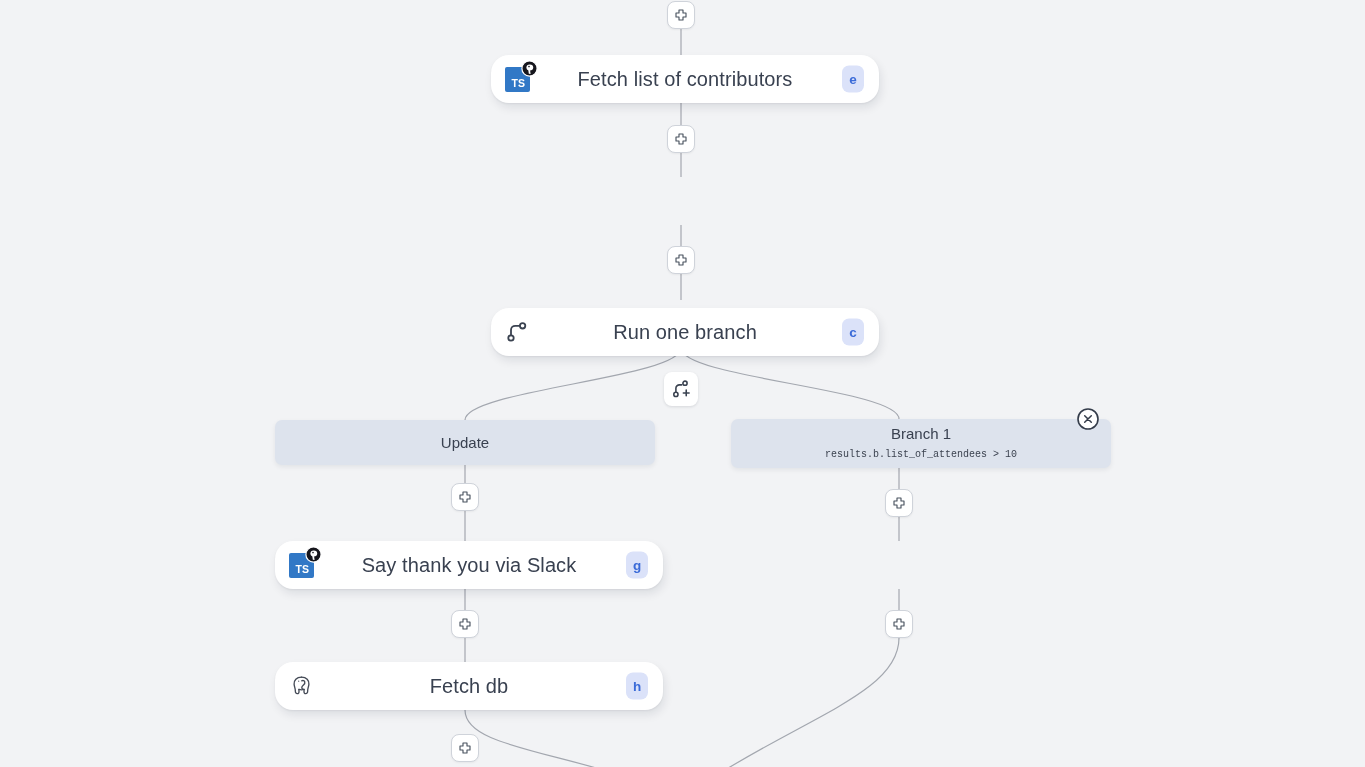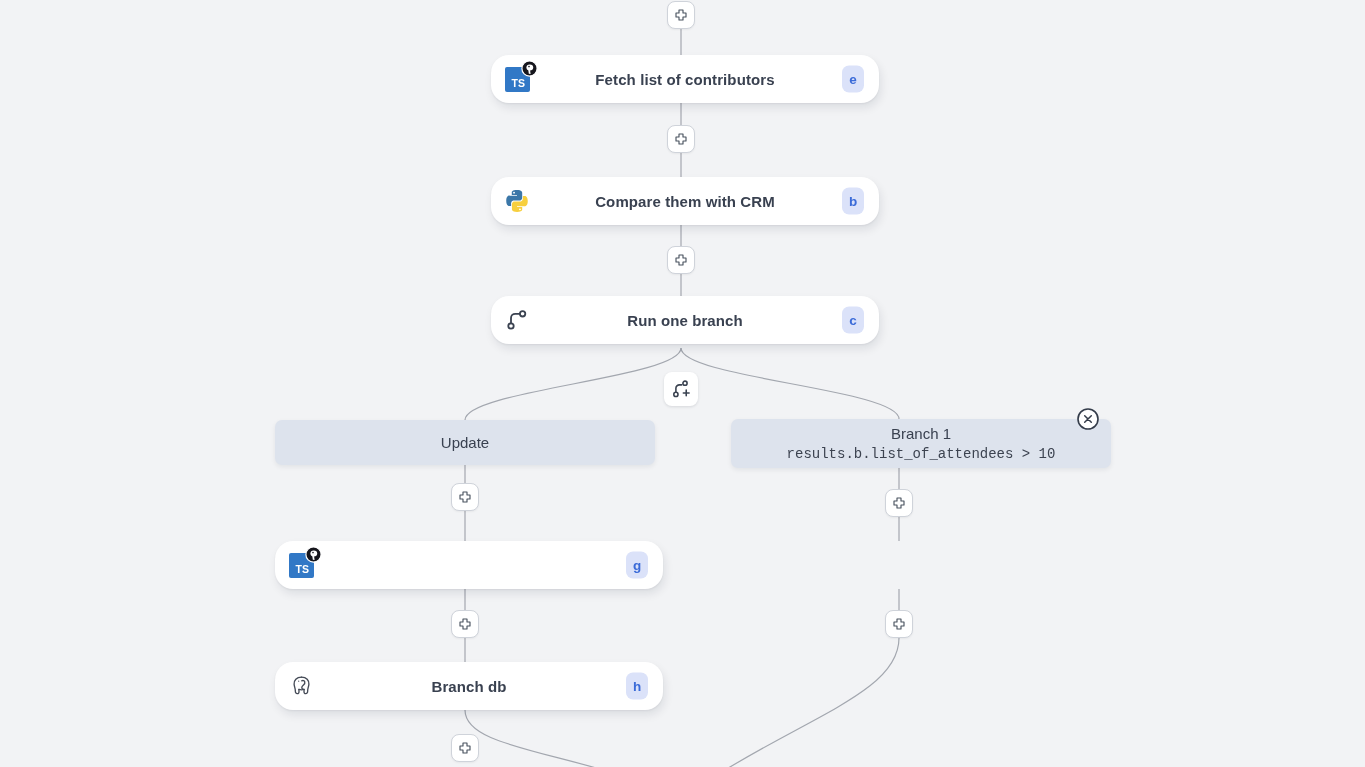--- a/index.html
+++ b/index.html
@@ -29,21 +29,21 @@
   }
   .card{
     position:absolute;width:388px;height:48px;
     background:var(--card_bg);border-radius:18px;
     box-shadow:0 1px 2px rgba(16,24,40,.06),2px 5px 10px rgba(16,24,40,.09);
     cursor:pointer;
   }
   .nlabel{
     position:absolute;left:52px;right:52px;top:0;bottom:0;
     display:flex;align-items:center;justify-content:center;
-    font-size:15px;font-weight:700;color:var(--text_dark);letter-spacing:.1px;
+    font-size:20px;font-weight:400;color:var(--text_dark);letter-spacing:.1px;
     white-space:nowrap;overflow:hidden;
   }
   .nicon{
     position:absolute;left:12px;top:50%;transform:translateY(-50%);
     width:28px;height:28px;display:flex;align-items:center;justify-content:center;
   }
   .ts-wrap{position:relative;width:25px;height:25px;}
   .deno-badge{position:absolute;top:-7px;right:-8px;width:17px;height:17px;}
   .badge{
     position:absolute;right:15px;top:50%;transform:translateY(-50%);
@@ -55,21 +55,21 @@
   .bheader{
     position:absolute;width:380px;box-sizing:border-box;
     background:var(--branch_header_bg);border-radius:7px;
     box-shadow:0 2px 5px rgba(16,24,40,.07);
     display:flex;flex-direction:column;align-items:center;justify-content:center;
     cursor:pointer;
   }
   .bheader .btitle{font-size:15px;color:var(--text_dark);line-height:21px;}
   .bheader .bcond{
     font-family:"Liberation Mono","DejaVu Sans Mono",monospace;
-    font-size:14px;color:#3c4350;line-height:21px;white-space:pre;
+    font-size:10px;color:#3c4350;line-height:21px;white-space:pre;
   }
   .branch-add{
     position:absolute;width:34px;height:34px;border:none;
     background:#fff;border-radius:8px;box-shadow:0 1px 3px rgba(16,24,40,.12);
     display:flex;align-items:center;justify-content:center;cursor:pointer;padding:0;
   }
   .close-btn{
     position:absolute;width:24px;height:24px;border:none;background:transparent;
     padding:0;cursor:pointer;display:flex;align-items:center;justify-content:center;
   }
@@ -151,32 +151,22 @@
             <ellipse cx="8.8" cy="7.6" rx="3.4" ry="3" fill="#fff"></ellipse>
             <path d="M7.2 9.5l.6 4.2 1.8.2-.5-3.6z" fill="#fff"></path>
             <circle cx="8" cy="6.6" r=".8" fill="#16161d"></circle>
           </svg>
       </span>
     </span>
     <span class="nlabel">Fetch list of contributors</span>
     <span class="badge">e</span>
   </div>
 
-  <div class="card" style="left:491px;top:177px">
-    <span class="nicon">
-      <svg width="26" height="26" viewBox="0 0 24 24">
-        <path fill="#3b77a8" d="M11.92 1.9c-5.05 0-4.73 2.19-4.73 2.19l.01 2.27h4.81v.68H5.29s-3.23-.37-3.23 4.72 2.82 4.91 2.82 4.91h1.68v-2.36s-.09-2.82 2.77-2.82h4.78s2.68.04 2.68-2.59V4.56s.41-2.66-4.87-2.66zM9.26 3.43a.87.87 0 1 1 0 1.74.87.87 0 0 1 0-1.74z"></path>
-        <path fill="#f7cf3e" d="M12.08 22.1c5.05 0 4.73-2.19 4.73-2.19l-.01-2.27h-4.81v-.68h6.72s3.23.37 3.23-4.72-2.82-4.91-2.82-4.91h-1.68v2.36s.09 2.82-2.77 2.82H10s-2.68-.04-2.68 2.59v4.34s-.41 2.66 4.76 2.66zm2.66-1.53a.87.87 0 1 1 0-1.74.87.87 0 0 1 0 1.74z"></path>
-      </svg>
-    </span>
-    <span class="nlabel">Compare them with CRM</span>
-    <span class="badge">b</span>
-  </div>
-
-  <div class="card" style="left:491px;top:296px">
+
+  <div class="card" style="left:491px;top:308px">
     <span class="nicon">
       <svg width="24" height="24" viewBox="0 0 24 24" fill="none" stroke="#3a4250" stroke-width="1.8" stroke-linecap="round">
         <circle cx="6" cy="18" r="2.7"></circle>
           <circle cx="17.6" cy="5.8" r="2.7"></circle>
         <path d="M6 15.3V10c0-2.4 1.9-4.2 4.3-4.2h4.5"></path>
       </svg>
     </span>
     <span class="nlabel">Run one branch</span>
     <span class="badge">c</span>
   </div>
@@ -214,31 +204,32 @@
             <text x="20" y="20" text-anchor="end" font-family="Liberation Sans,sans-serif" font-size="10.5" font-weight="bold" fill="#fff">TS</text>
           </svg>
         <svg class="deno-badge" viewBox="0 0 17 17">
             <circle cx="8.5" cy="8.5" r="7.6" fill="#16161d" stroke="#fff" stroke-width="1.2"></circle>
             <ellipse cx="8.8" cy="7.6" rx="3.4" ry="3" fill="#fff"></ellipse>
             <path d="M7.2 9.5l.6 4.2 1.8.2-.5-3.6z" fill="#fff"></path>
             <circle cx="8" cy="6.6" r=".8" fill="#16161d"></circle>
           </svg>
       </span>
     </span>
+    <span class="nlabel">Say thank you via Slack</span>
     <span class="badge">g</span>
   </div>
 
 
   <div class="card" style="left:275px;top:662px">
     <span class="nicon">
       <svg width="25" height="25" viewBox="0 0 24 24" fill="none" stroke="#454b57" stroke-width="1.3" stroke-linecap="round" stroke-linejoin="round">
         <path d="M12 3C7.2 3 4.6 6.1 4.9 9.9c.2 2.5 1.3 4.1 1.2 6.4-.1 1.6.7 2.6 1.8 2.6 1.2 0 1.8-.9 1.7-2.3l-.1-1.8"></path>
         <path d="M12 3c4.8 0 7.4 3.1 7.1 6.9-.2 2.5-1.3 4.1-1.2 6.4.1 1.6-.7 2.6-1.8 2.6-1.2 0-1.8-.9-1.7-2.3l.1-1.8"></path>
         <path d="M9.5 14.8c1.6.5 3.4.5 5 0"></path>
         <path d="M12.2 6.5c1.2-.5 2.5-.1 2.9 1 .4 1.2-.3 2.3-1.2 3.1-.8.7-1.5 1.3-1.6 2.2-.1.8.4 1.5 1.2 1.7"></path>
         <circle cx="9.3" cy="6.9" r=".55" fill="#454b57" stroke="none"></circle>
       </svg>
     </span>
-    <span class="nlabel">Branch db</span>
+    <span class="nlabel">Fetch db</span>
     <span class="badge">h</span>
   </div>
 
 </div>
 
 </body></html>

